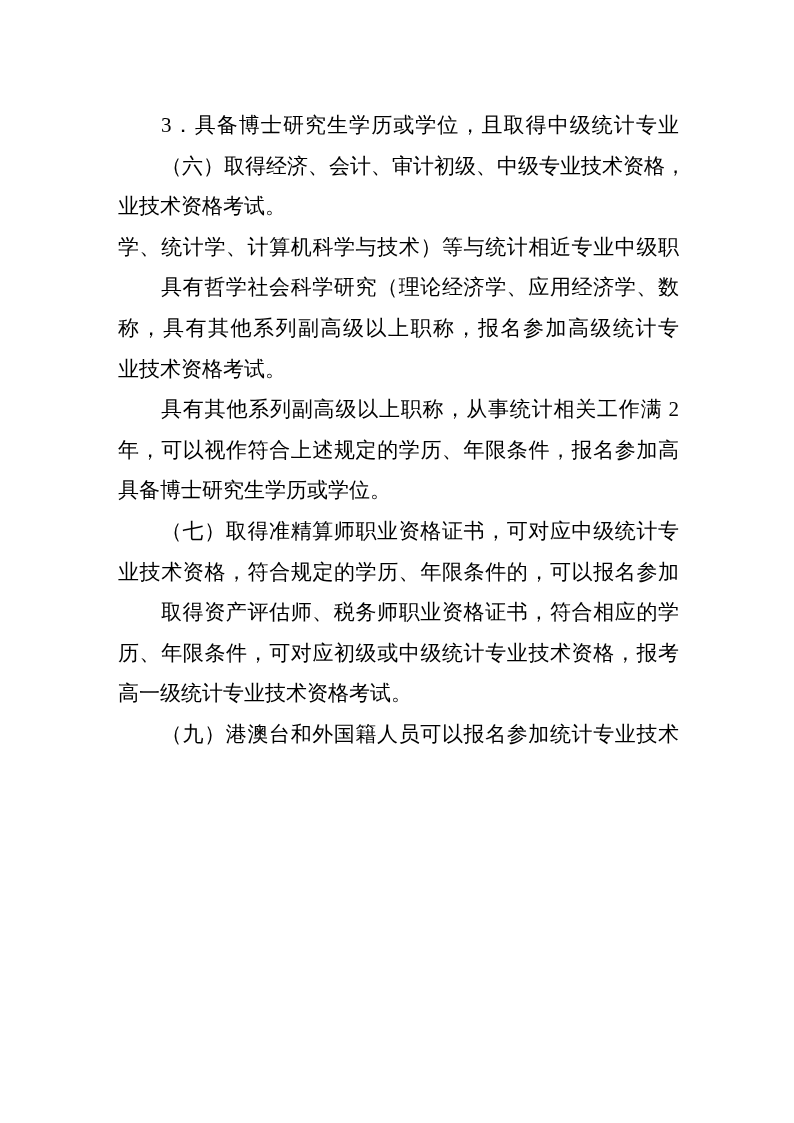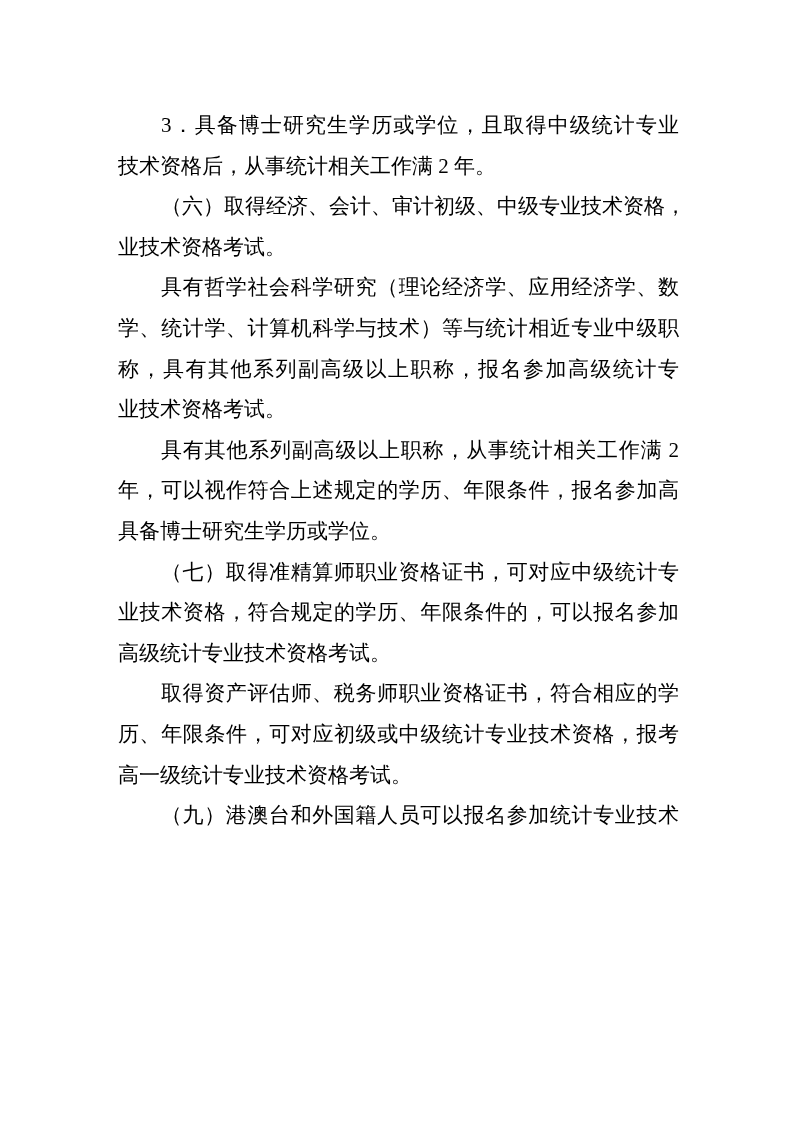--- a/index.html
+++ b/index.html
@@ -48,41 +48,39 @@
     padding-left: 43px; 
   }
 </style>
 </head>
 <body style="background: rgb(255, 255, 255);">
 
 <div class="page">
   <div class="text-block" id="text-block" style="color: rgb(0, 0, 0);">
       <div class="para">
         <div class="line first fill">3．具备博士研究生学历或学位，且取得中级统计专业</div>
-        <div class="line">技术资格后，从事统计相关工作满 2 年。</div>
       </div>
       <div class="para">
         <div class="line first fill">（六）取得经济、会计、审计初级、中级专业技术资格，</div>
         <div class="line">业技术资格考试。</div>
       </div>
       <div class="para">
+        <div class="line fill">学、统计学、计算机科学与技术）等与统计相近专业中级职</div>
         <div class="line first fill">具有哲学社会科学研究（理论经济学、应用经济学、数</div>
-        <div class="line fill">学、统计学、计算机科学与技术）等与统计相近专业中级职</div>
         <div class="line fill">称，具有其他系列副高级以上职称，报名参加高级统计专</div>
         <div class="line">业技术资格考试。</div>
       </div>
       <div class="para">
         <div class="line first fill">具有其他系列副高级以上职称，从事统计相关工作满 2</div>
         <div class="line fill">年，可以视作符合上述规定的学历、年限条件，报名参加高</div>
         <div class="line">具备博士研究生学历或学位。</div>
       </div>
       <div class="para">
         <div class="line first fill">（七）取得准精算师职业资格证书，可对应中级统计专</div>
         <div class="line fill">业技术资格，符合规定的学历、年限条件的，可以报名参加</div>
-        <div class="line">高级统计专业技术资格考试。</div>
       </div>
       <div class="para">
         <div class="line first fill">取得资产评估师、税务师职业资格证书，符合相应的学</div>
         <div class="line fill">历、年限条件，可对应初级或中级统计专业技术资格，报考</div>
         <div class="line">高一级统计专业技术资格考试。</div>
       </div>
       <div class="para">
         <div class="line first fill">（九）港澳台和外国籍人员可以报名参加统计专业技术</div>
       </div>
     </div>

